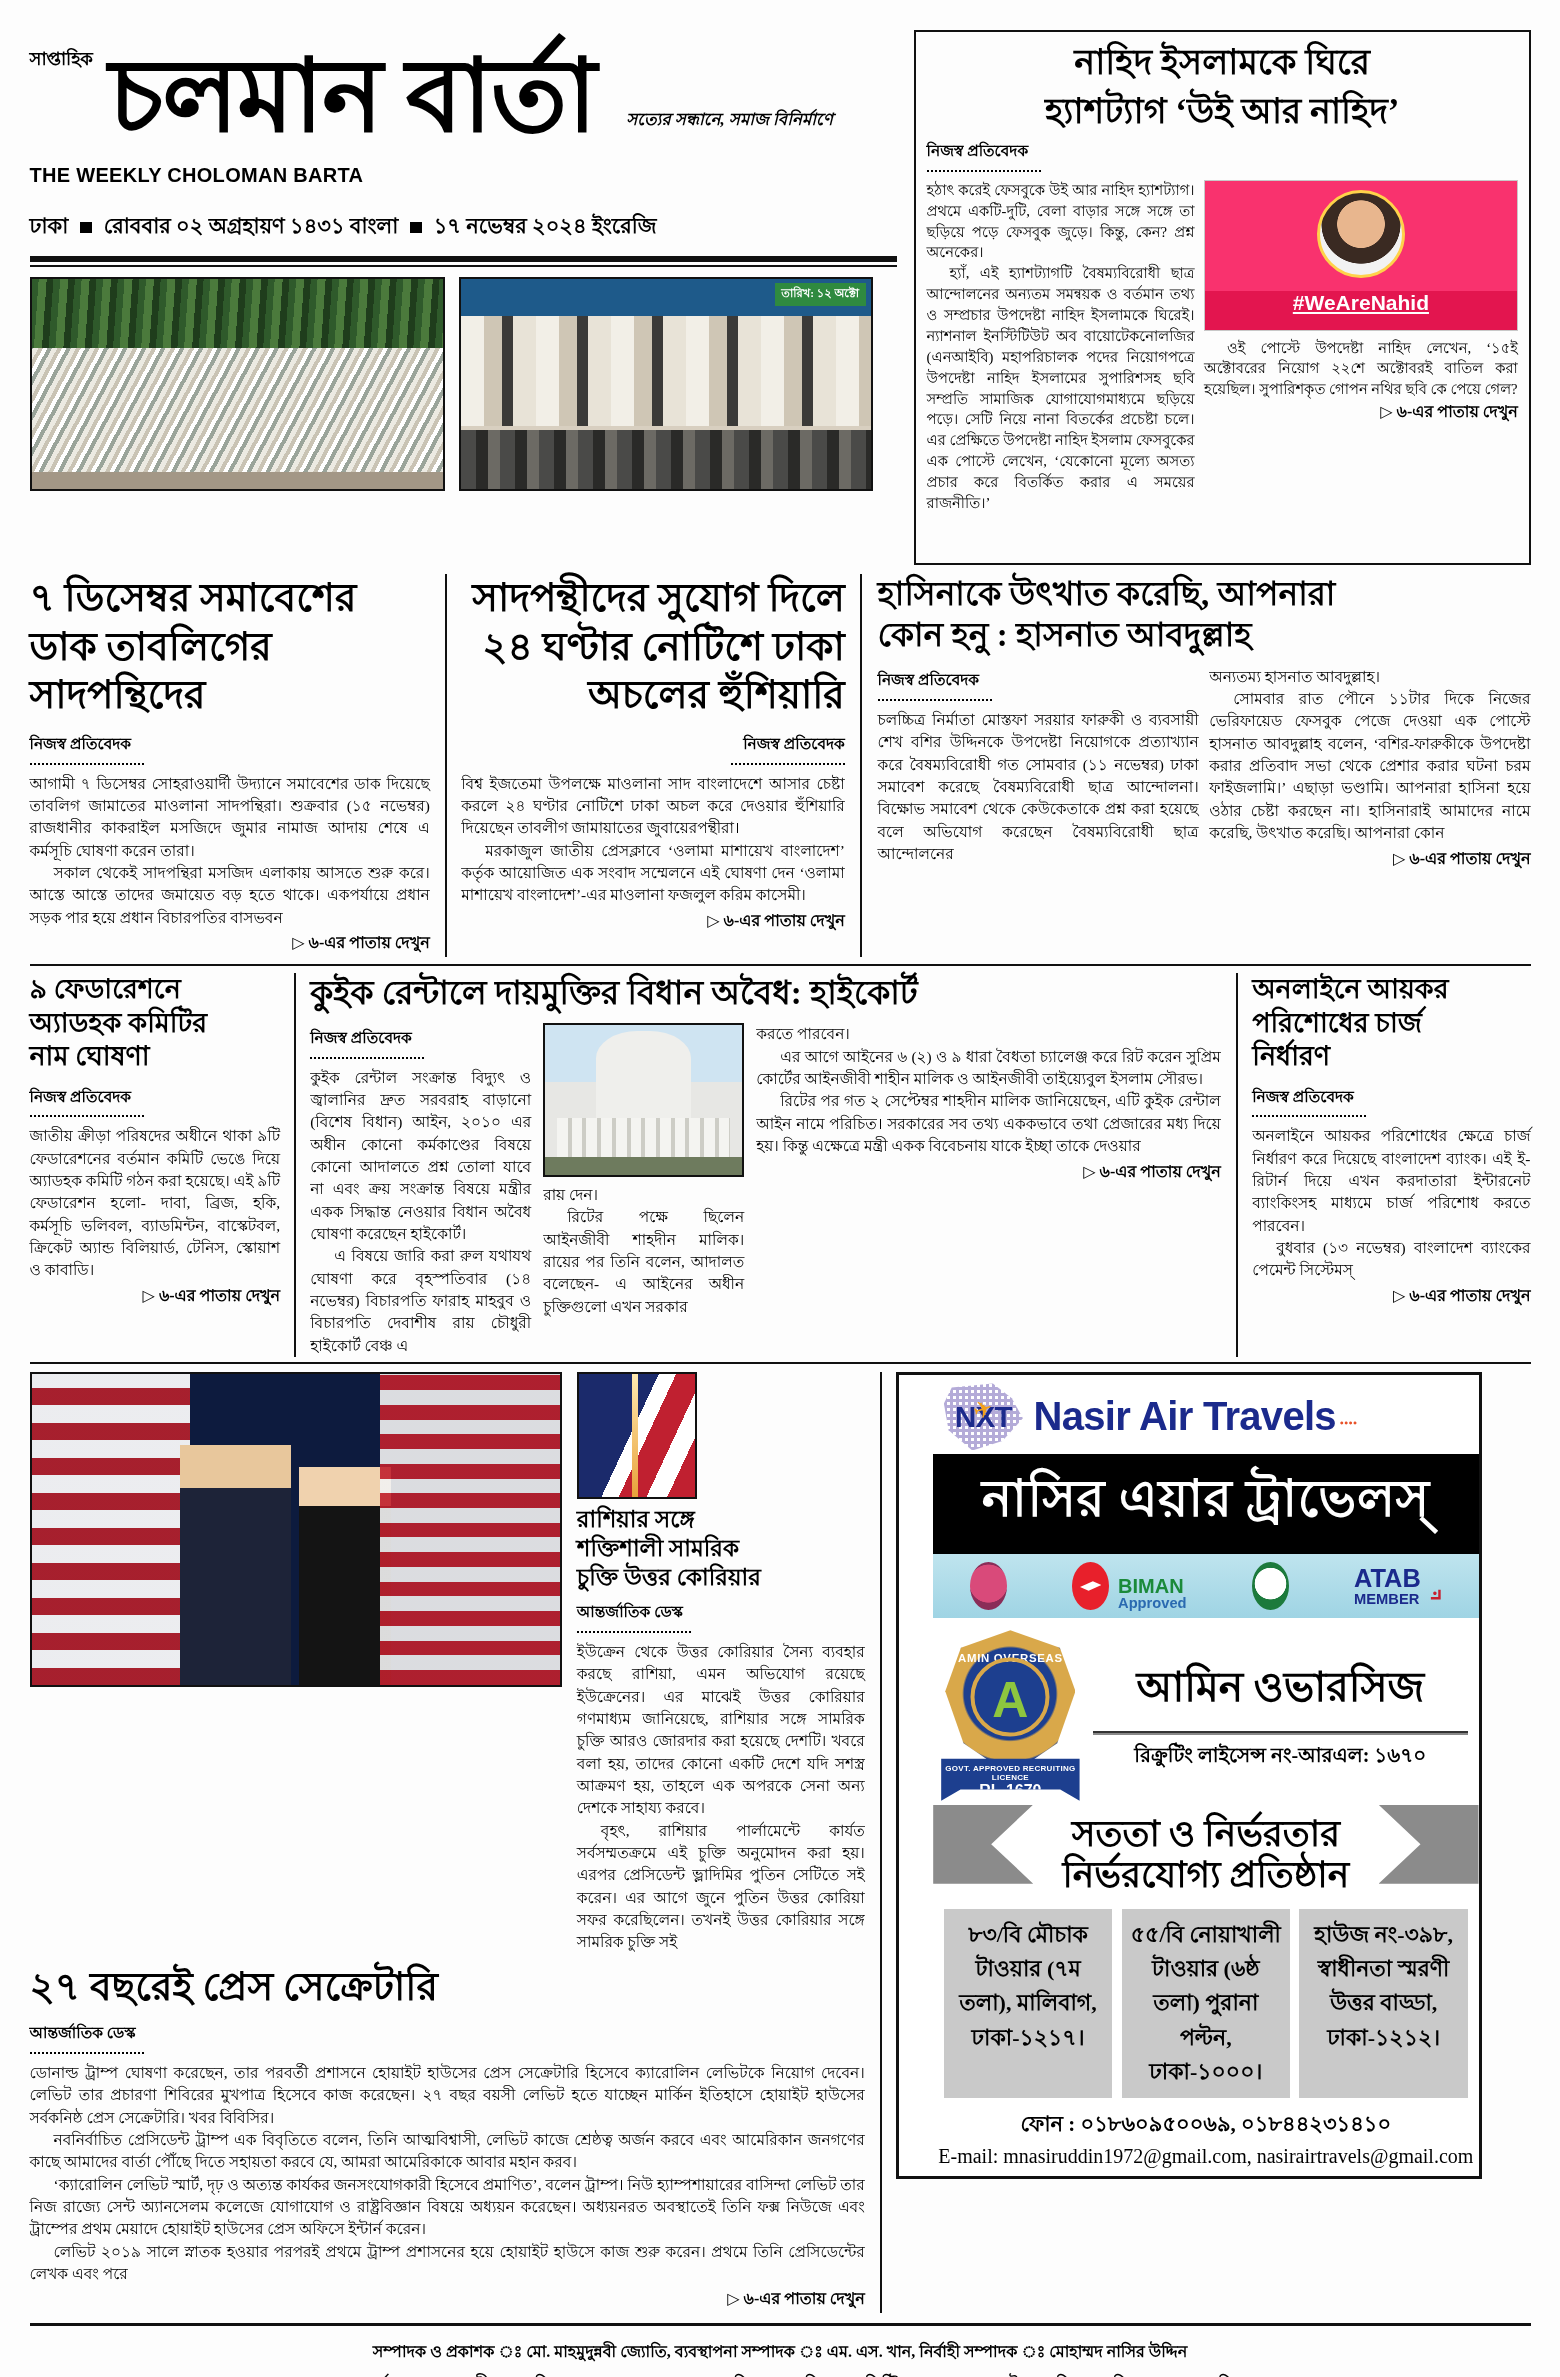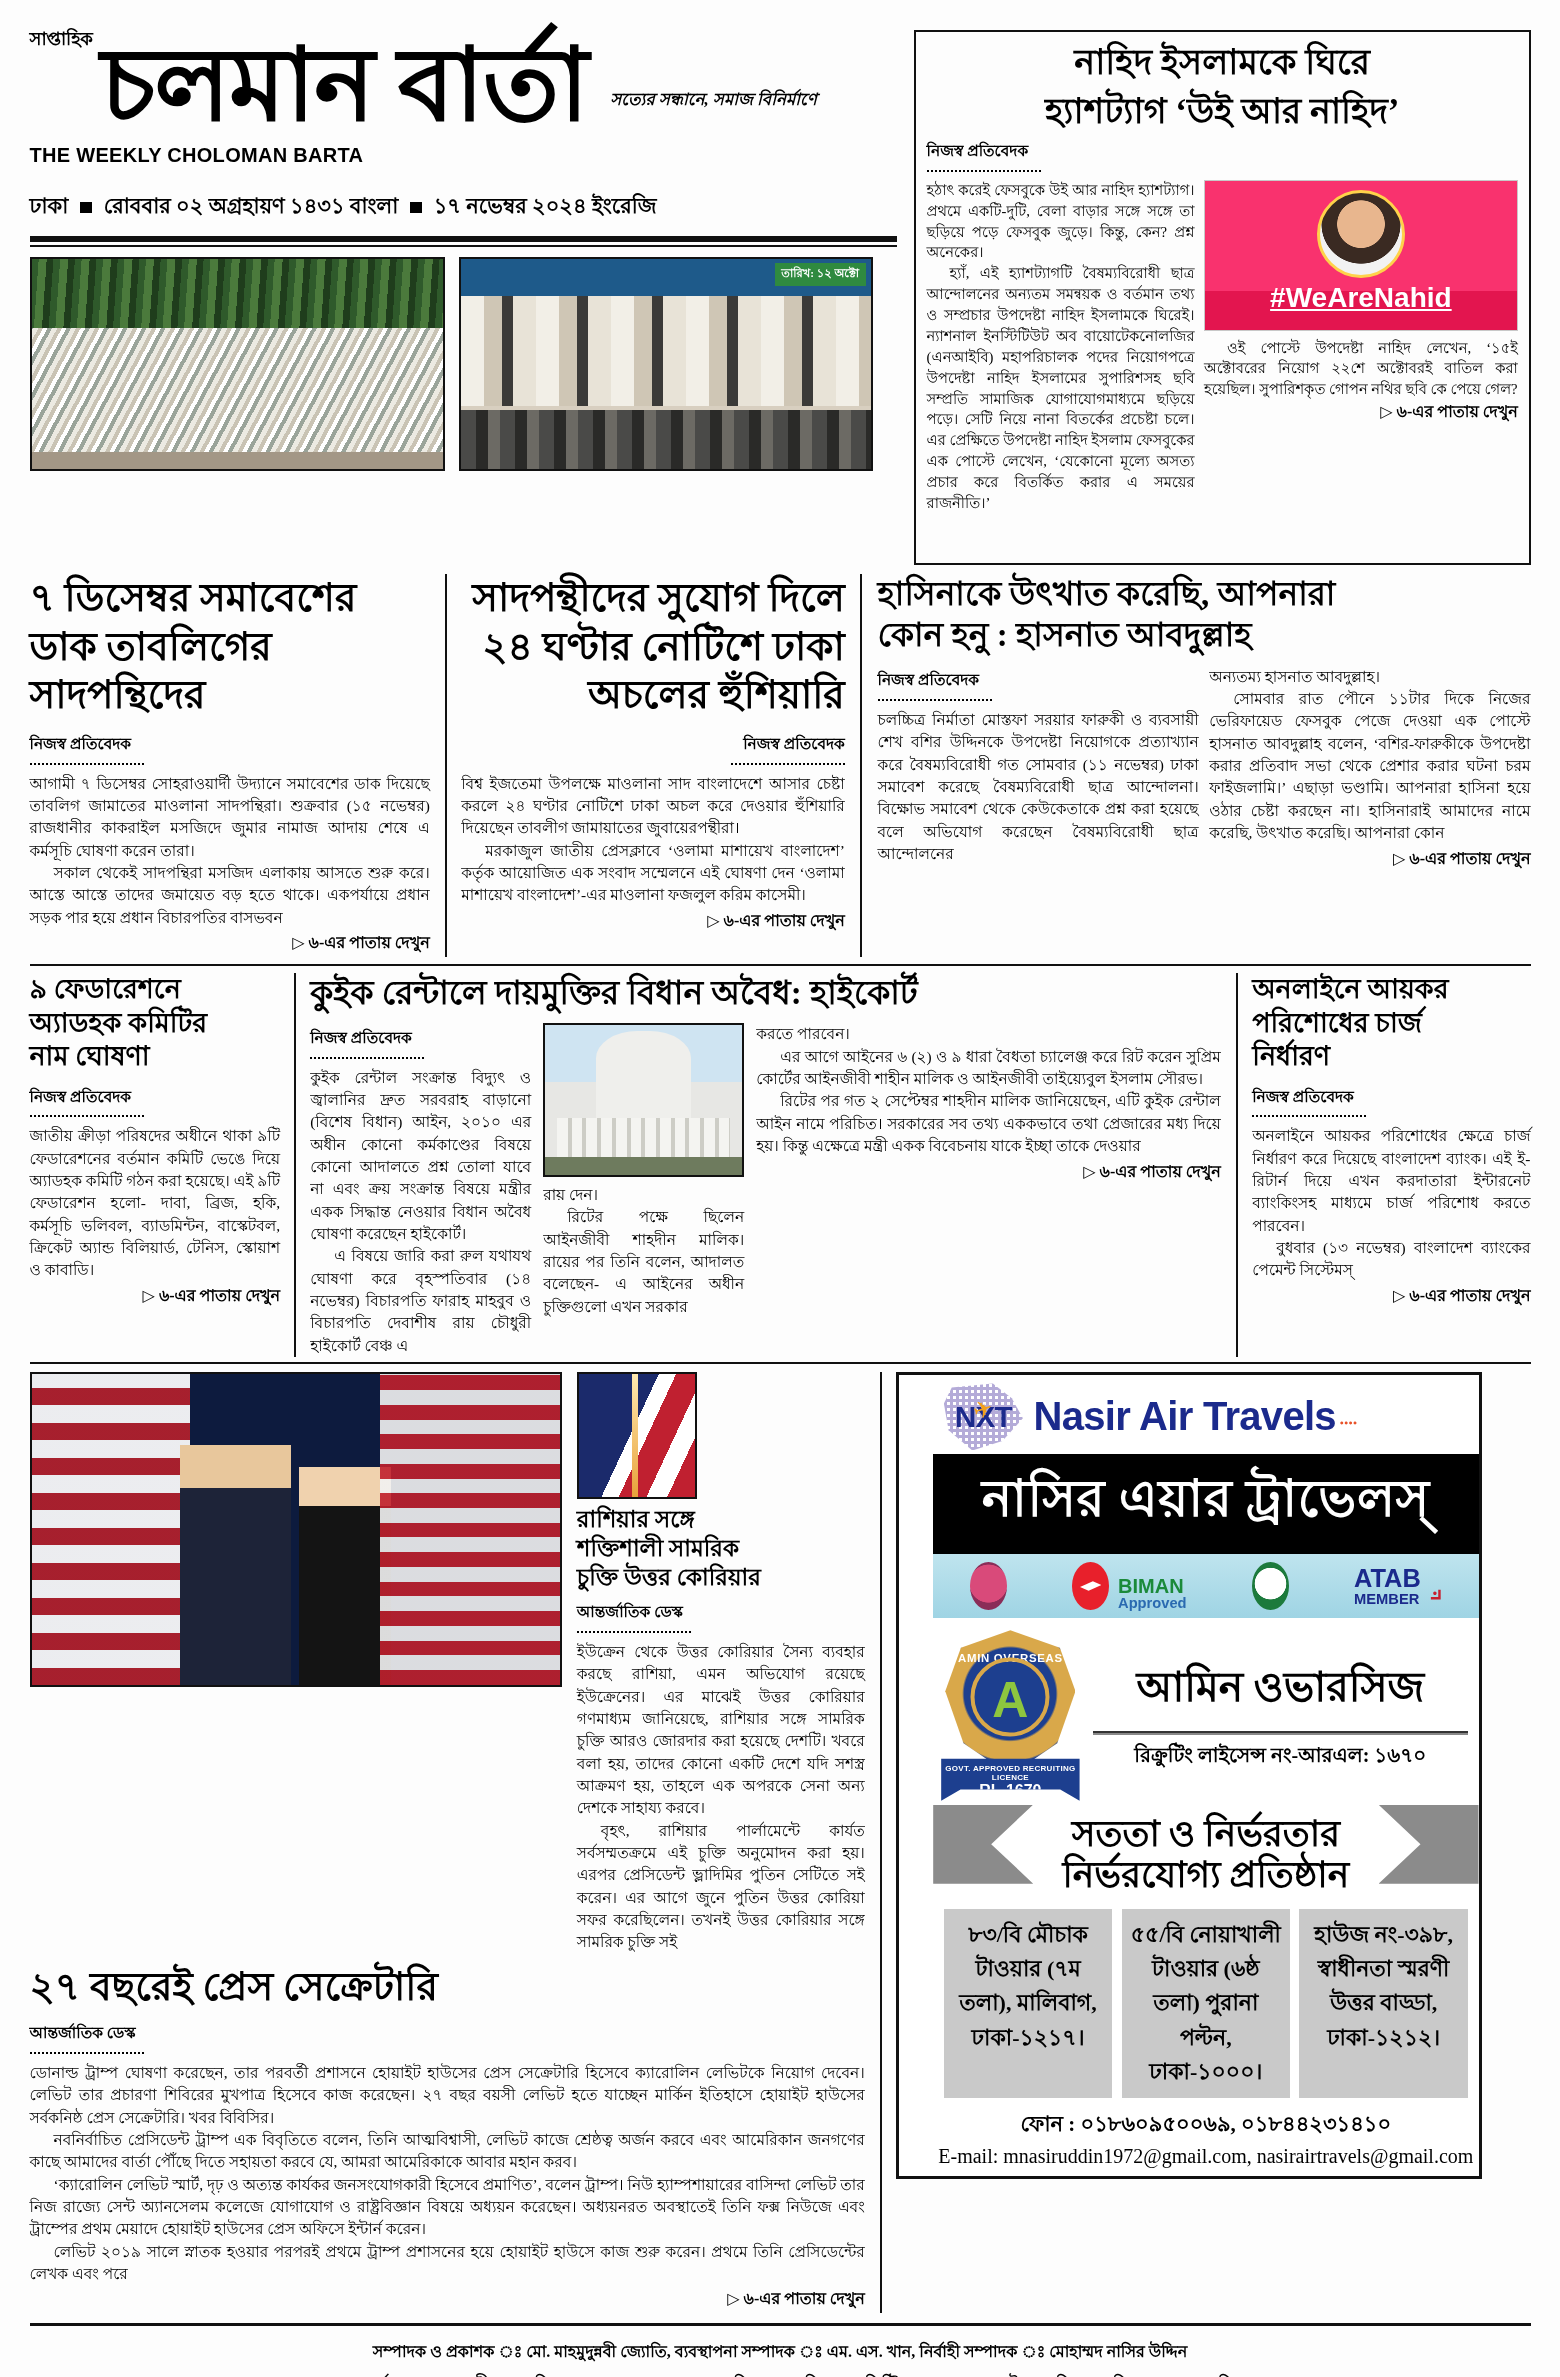--- a/index.html
+++ b/index.html
@@ -21,21 +21,21 @@
     background: #fdfdfd;
   }
 
   
   .masthead {
     display: flex;
     align-items: flex-start;
     gap: 0;
   }
   .mast-left { width: 867px; flex: 0 0 867px; position: relative; }
-  .mast-logo-row { display: flex; align-items: center; gap: 8px; }
+  .mast-logo-row { display: flex; align-items: flex-start; gap: 16px; margin-top: 20px; }
   .mast-weekly {
     font-family: "Liberation Sans", sans-serif;
     font-weight: 700;
     font-size: 18px;
     line-height: 1;
     margin-bottom: 94px;
     letter-spacing: -0.3px;
   }
   .mast-title {
     font-family: "Liberation Serif", serif;
@@ -124,21 +124,21 @@
     background: radial-gradient(circle at 50% 38%, #e8b68e 0 36%, #3a2a22 37% 60%, #f2f2f2 61% 100%);
     overflow: hidden;
   }
   .nahid-hash {
     position: absolute;
     left: 0; right: 0; bottom: 12px;
     text-align: center;
     color: #fff;
     font-family: "Liberation Sans", sans-serif;
     font-weight: 700;
-    font-size: 28px;
+    font-size: 21px;
     text-decoration: underline;
   }
 
   
   .photo { border: 2px solid #111; overflow: hidden; position: relative; }
   .ph-crowd {
     background:
       linear-gradient(#cfd8d0 0 28%, transparent 28%),
       repeating-linear-gradient(118deg, #eceae2 0 4.7px, #c9c3b4 4.7px 8.7px, #ffffff 8.7px 12.7px, #9aa49a 12.7px 16.7px),
       linear-gradient(#3f6b33, #2e5226);

